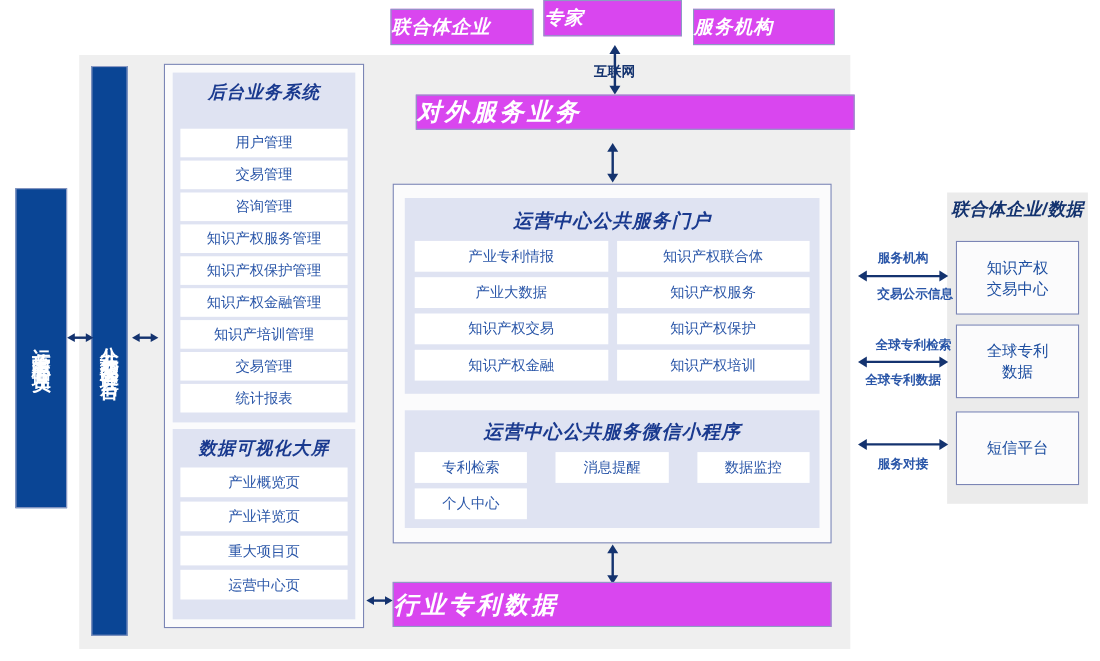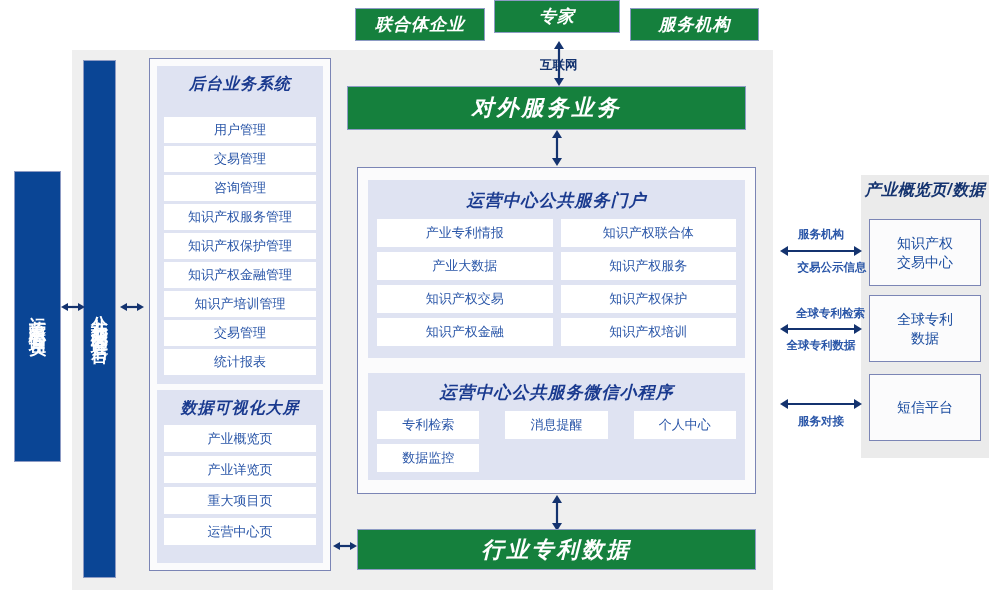--- a/index.html
+++ b/index.html
@@ -5,22 +5,22 @@
   html,body{margin:0;padding:0;}
   body{
     width:1000px;height:601px;background:#ffffff;position:relative;
     font-family:"Liberation Sans","DejaVu Sans",sans-serif;
     -webkit-font-smoothing:antialiased;overflow:hidden;
   }
   .abs{position:absolute;box-sizing:border-box;}
 
   
   .bluebar{
-    background:#15803d;color:#fff;font-weight:bold;font-style:italic;
-    display:flex;align-items:center;justify-content:center;text-align:center;
+    background:#d946ef;color:#fff;font-weight:bold;font-style:italic;
+    display:flex;align-items:center;text-align:center;
     border:1px solid #8d9bc4;
   }
   .top-box{font-size:17px;letter-spacing:1px;}
   .wide-bar{font-size:22px;letter-spacing:3px;}
 
   
   .vbar{
     background:#0a4595;color:#fff;font-weight:bold;
     display:flex;align-items:center;justify-content:center;
     writing-mode:vertical-rl;text-orientation:upright;
@@ -130,21 +130,21 @@
 
 <span class="abs net-label" style="left:506px;top:57px;margin-left:34px;">互联网</span>
 <svg class="abs" style="left:550px;top:41px;width:18px;height:45px;" viewBox="0 0 18 45">
   <g fill="#14336f" stroke="#14336f" stroke-width="2.2">
     <line x1="9" y1="6" x2="9" y2="39"></line>
     <polygon points="9,0 4,8 14,8" stroke="none"></polygon>
     <polygon points="9,45 4,37 14,37" stroke="none"></polygon>
   </g>
 </svg>
 
-<div class="abs bluebar wide-bar" style="left:347px;top:86px;width:399px;height:44px;">
+<div class="abs bluebar wide-bar" style="left:378px;top:86px;width:399px;height:32px;">
   <span>对外服务业务</span>
 </div>
 
 <svg class="abs" style="left:548px;top:130px;width:18px;height:36px;" viewBox="0 0 18 36">
   <g fill="#14336f" stroke="#14336f" stroke-width="2.2">
     <line x1="9" y1="6" x2="9" y2="30"></line>
     <polygon points="9,0 4,8 14,8" stroke="none"></polygon>
     <polygon points="9,36 4,28 14,28" stroke="none"></polygon>
   </g>
 </svg>
@@ -163,22 +163,22 @@
     <div class="cell" style="height:28px;">知识产权金融</div>
     <div class="cell" style="height:28px;">知识产权培训</div>
   </div>
 </div>
 
 <div class="abs group-inner" style="left:368px;top:373px;width:377px;height:107px;">
   <div class="group-title" style="font-size:17px;padding-top:8px;padding-bottom:7px;">运营中心公共服务微信小程序</div>
   <div style="display:grid;grid-template-columns:1fr 1fr 1fr;gap:5px 26px;padding:0 9px;">
     <div class="cell" style="height:28px;">专利检索</div>
     <div class="cell" style="height:28px;">消息提醒</div>
+    <div class="cell" style="height:28px;">数据监控</div>
     <div class="cell" style="height:28px;">个人中心</div>
-    <div class="cell" style="height:28px;">数据监控</div>
   </div>
 </div>
 
 <svg class="abs" style="left:548px;top:495px;width:18px;height:36px;" viewBox="0 0 18 36">
   <g fill="#14336f" stroke="#14336f" stroke-width="2.2">
     <line x1="9" y1="6" x2="9" y2="30"></line>
     <polygon points="9,0 4,8 14,8" stroke="none"></polygon>
     <polygon points="9,36 4,28 14,28" stroke="none"></polygon>
   </g>
 </svg>
@@ -190,21 +190,21 @@
     <polygon points="24,9 17,5 17,13" stroke="none"></polygon>
   </g>
 </svg>
 
 <div class="abs bluebar wide-bar" style="left:357px;top:529px;width:399px;height:41px;">
   <span>行业专利数据</span>
 </div>
 
 <div class="abs grey-panel" style="left:861px;top:175px;width:128px;height:283px;"></div>
 
-<div class="abs ext-title" style="left:861px;top:180px;width:128px;">产业概览页/数据</div>
+<div class="abs ext-title" style="left:861px;top:180px;width:128px;">联合体企业/数据</div>
 
 <div class="abs ext-box" style="left:869px;top:219px;width:112px;height:67px;">
   <div>
     <div>知识产权</div>
     <div>交易中心</div>
   </div>
 </div>
 
 <div class="abs ext-box" style="left:869px;top:295px;width:112px;height:67px;">
   <div>

